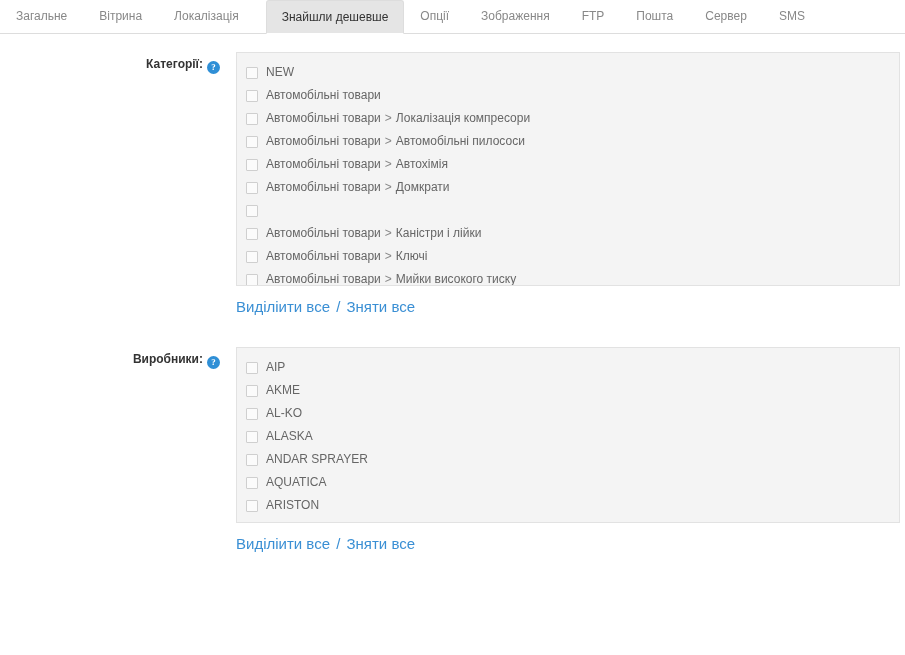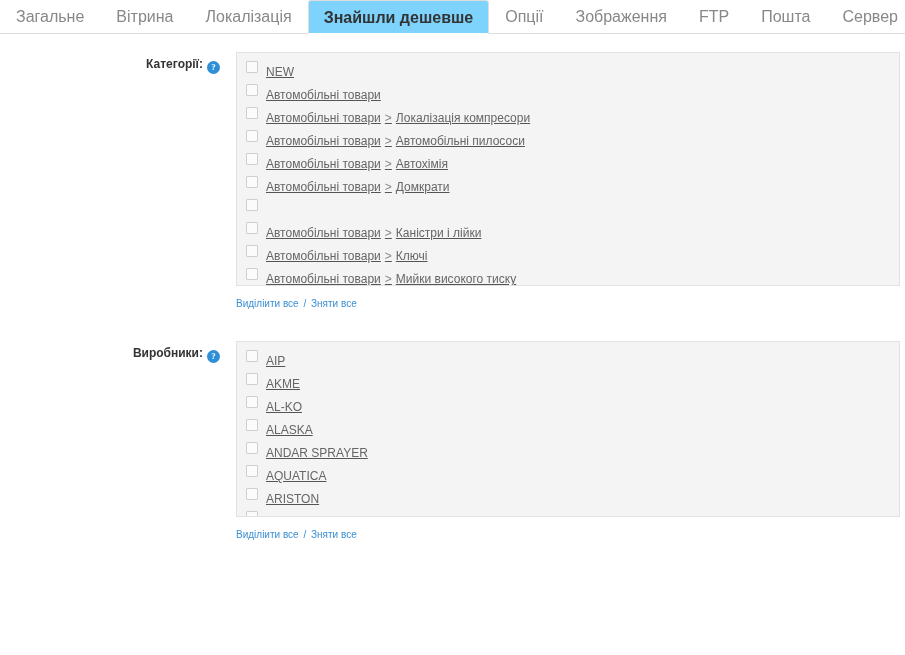--- a/index.html
+++ b/index.html
@@ -23,41 +23,42 @@
     border-bottom: 1px solid #dddddd;
     padding-left: 0;
     box-sizing: border-box;
     display: flex;
     align-items: flex-end;
   }
   .tab {
     position: relative;
     display: block;
     padding: 9px 15px 9px 15px;
-    font-size: 16px;
+    font-size: 12px;
     color: #888888;
     line-height: 15px;
     text-decoration: none;
     border: 1px solid transparent;
     border-bottom: none;
     background: transparent;
     white-space: nowrap;
     box-sizing: border-box;
     height: 34px;
     cursor: pointer;
   }
   .tab.active {
     color: #333333;
-    font-weight: bold;
-    background: #7dd3fc;
+    font-weight: normal;
+    background: #e5e5e5;
     border: 1px solid #dddddd;
     border-bottom: 1px solid #ffffff;
     border-radius: 3px 3px 0 0;
     margin-bottom: -1px;
     z-index: 2;
+    margin-left: 11px;
   }
 
   
   .content {
     padding-top: 18px;
   }
   .form-group {
     display: flex;
     align-items: flex-start;
     margin-bottom: 10px;
@@ -101,24 +102,23 @@
     background: #f4f4f4;
     padding: 8px 10px 8px 8px;
     box-sizing: border-box;
     overflow: hidden;
   }
   .scroll-box.categories { height: 234px; }
   .scroll-box.manufacturers { height: 176px; }
 
   .check-row {
     display: flex;
-    align-items: flex-start;
+    align-items: center;
     height: 23px;
     line-height: 23px;
-    text-decoration: underline;
   }
   .check-row input[type=checkbox] {
     -webkit-appearance: none;
     appearance: none;
     width: 12px;
     height: 12px;
     margin: 0 8px 0 1px;
     border: 1px solid #cfcfcf;
     background: #fbfbfb;
     border-radius: 1px;
@@ -132,21 +132,21 @@
     white-space: nowrap;
     cursor: pointer;
   }
   .check-label .sep {
     padding: 0 4px;
     color: #888888;
   }
 
   .select-links {
     padding: 12px 0 0 0;
-    font-size: 10px;
+    font-size: 15px;
   }
   .select-links a {
     color: #3a8fd4;
     text-decoration: none;
     cursor: pointer;
   }
   .select-links .divider {
     color: #3a8fd4;
     padding: 0 2px;
   }

